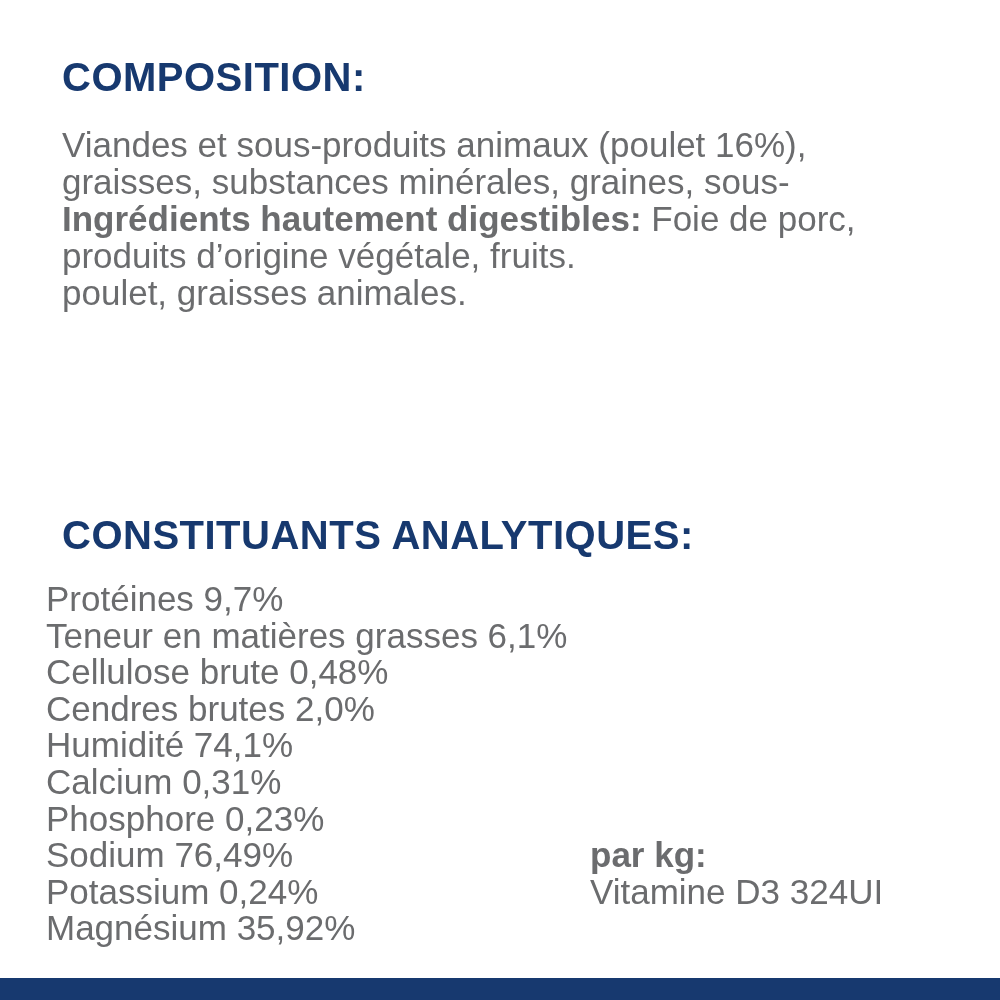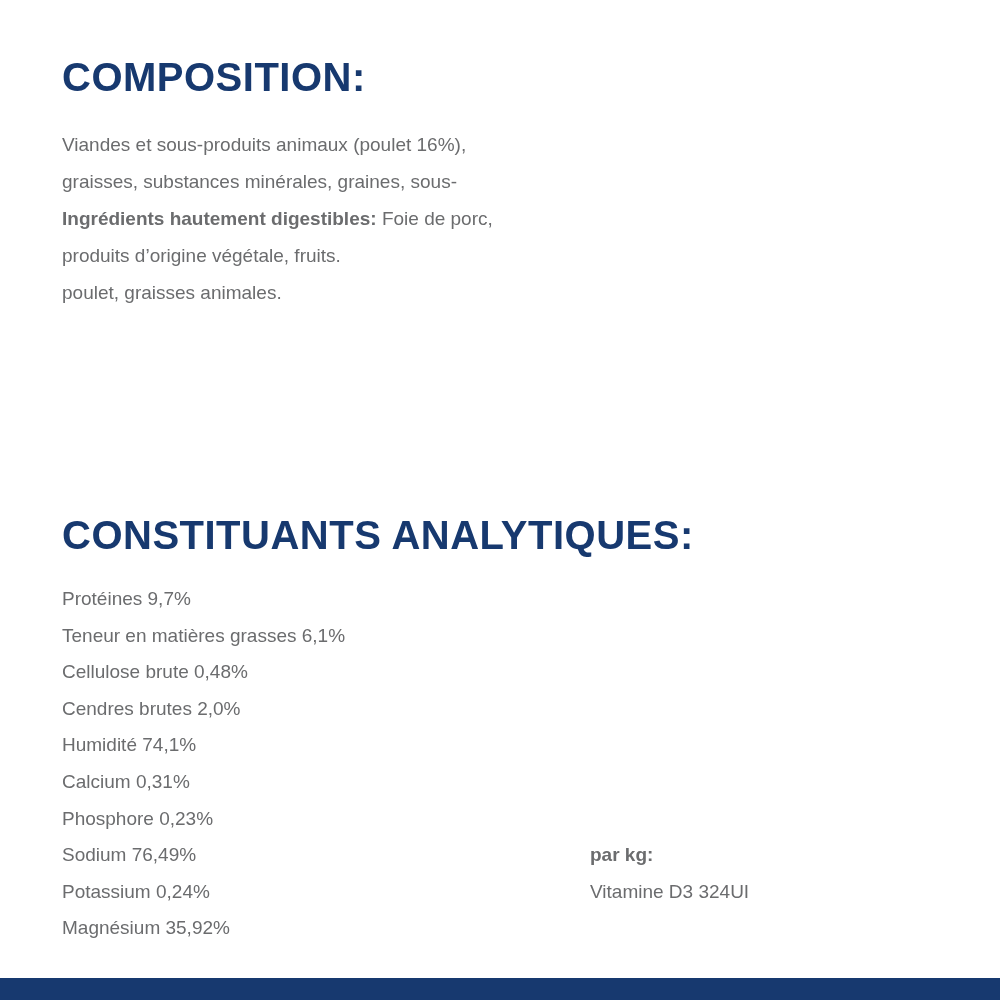--- a/index.html
+++ b/index.html
@@ -20,29 +20,29 @@
   .panel { position: absolute; }
   .heading {
     color: var(--navy);
     font-weight: 700;
     font-size: 40px;
     letter-spacing: 0.5px;
     white-space: nowrap;
   }
   .bodytext {
     color: var(--gray);
-    font-size: 19px;
+    font-size: 35px;
     line-height: 37px;
     white-space: nowrap;
   }
   .bold { font-weight: 700; }
   #composition-heading { left: 62px; top: 55px; }
   #composition-body   { left: 62px; top: 126px; }
   #analytical-heading { left: 62px; top: 513px; }
-  #analytical-list    { left: 62px; top: 581px; }
+  #analytical-list    { left: 46px; top: 581px; }
   #analytical-list .line { line-height: 36.6px; }
   #per-kg-block       { left: 590px; top: 837px; }
   #per-kg-block .line { line-height: 36.6px; }
   #bottom-bar {
     position: absolute;
     left: 0; top: 978px;
     width: 1000px; height: 22px;
     background: var(--navy);
   }
 </style>

